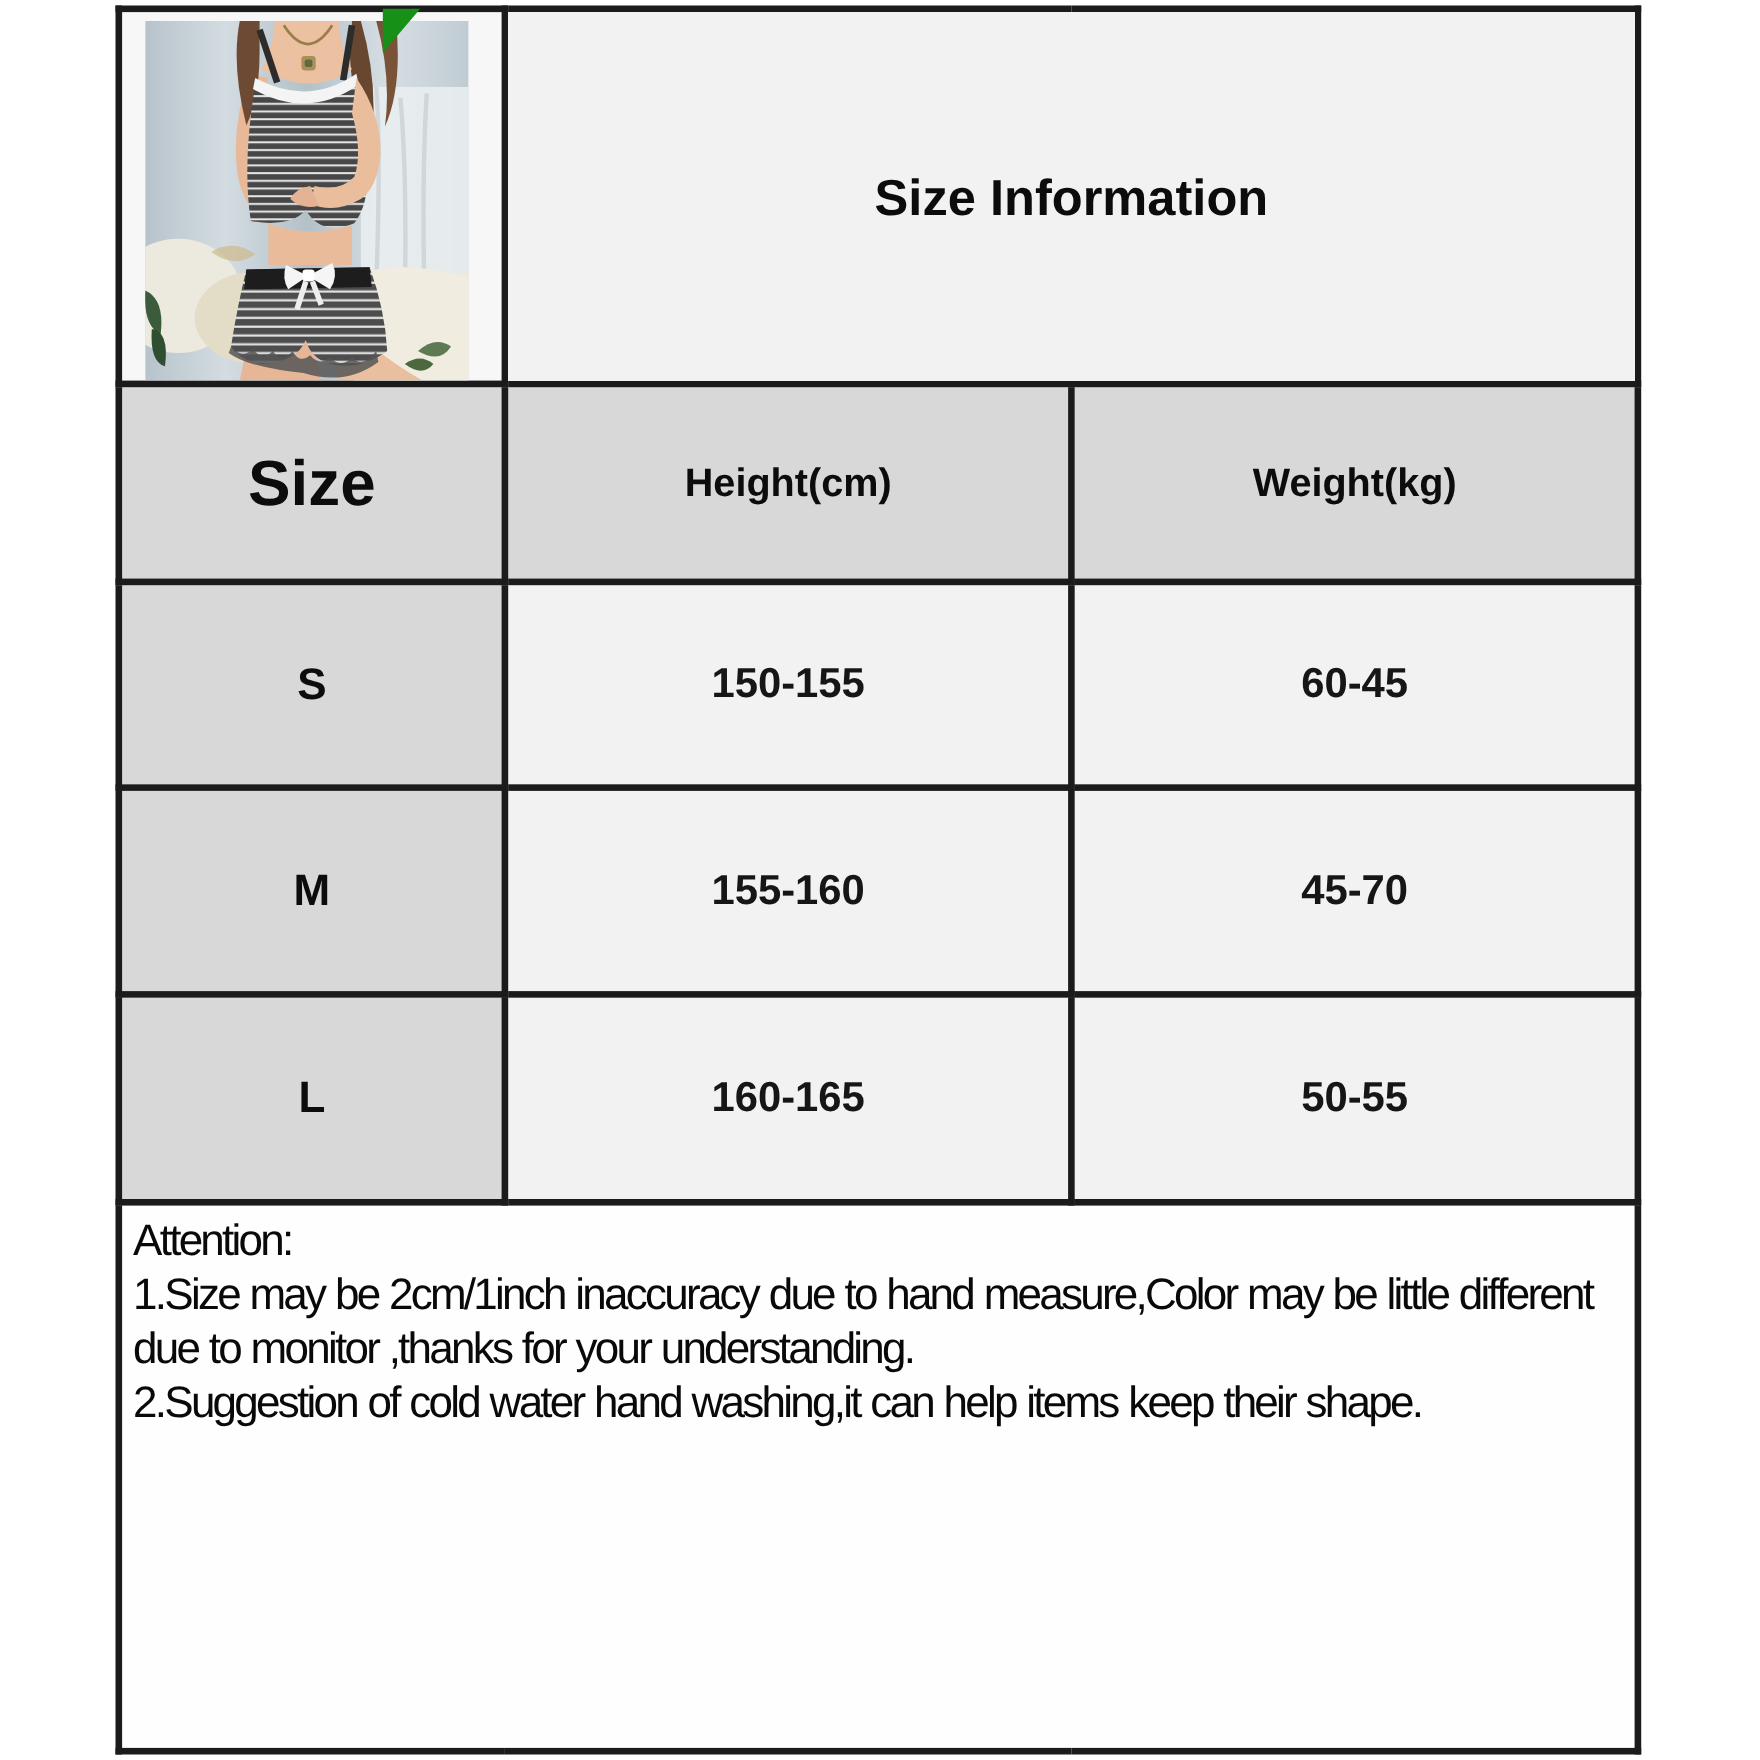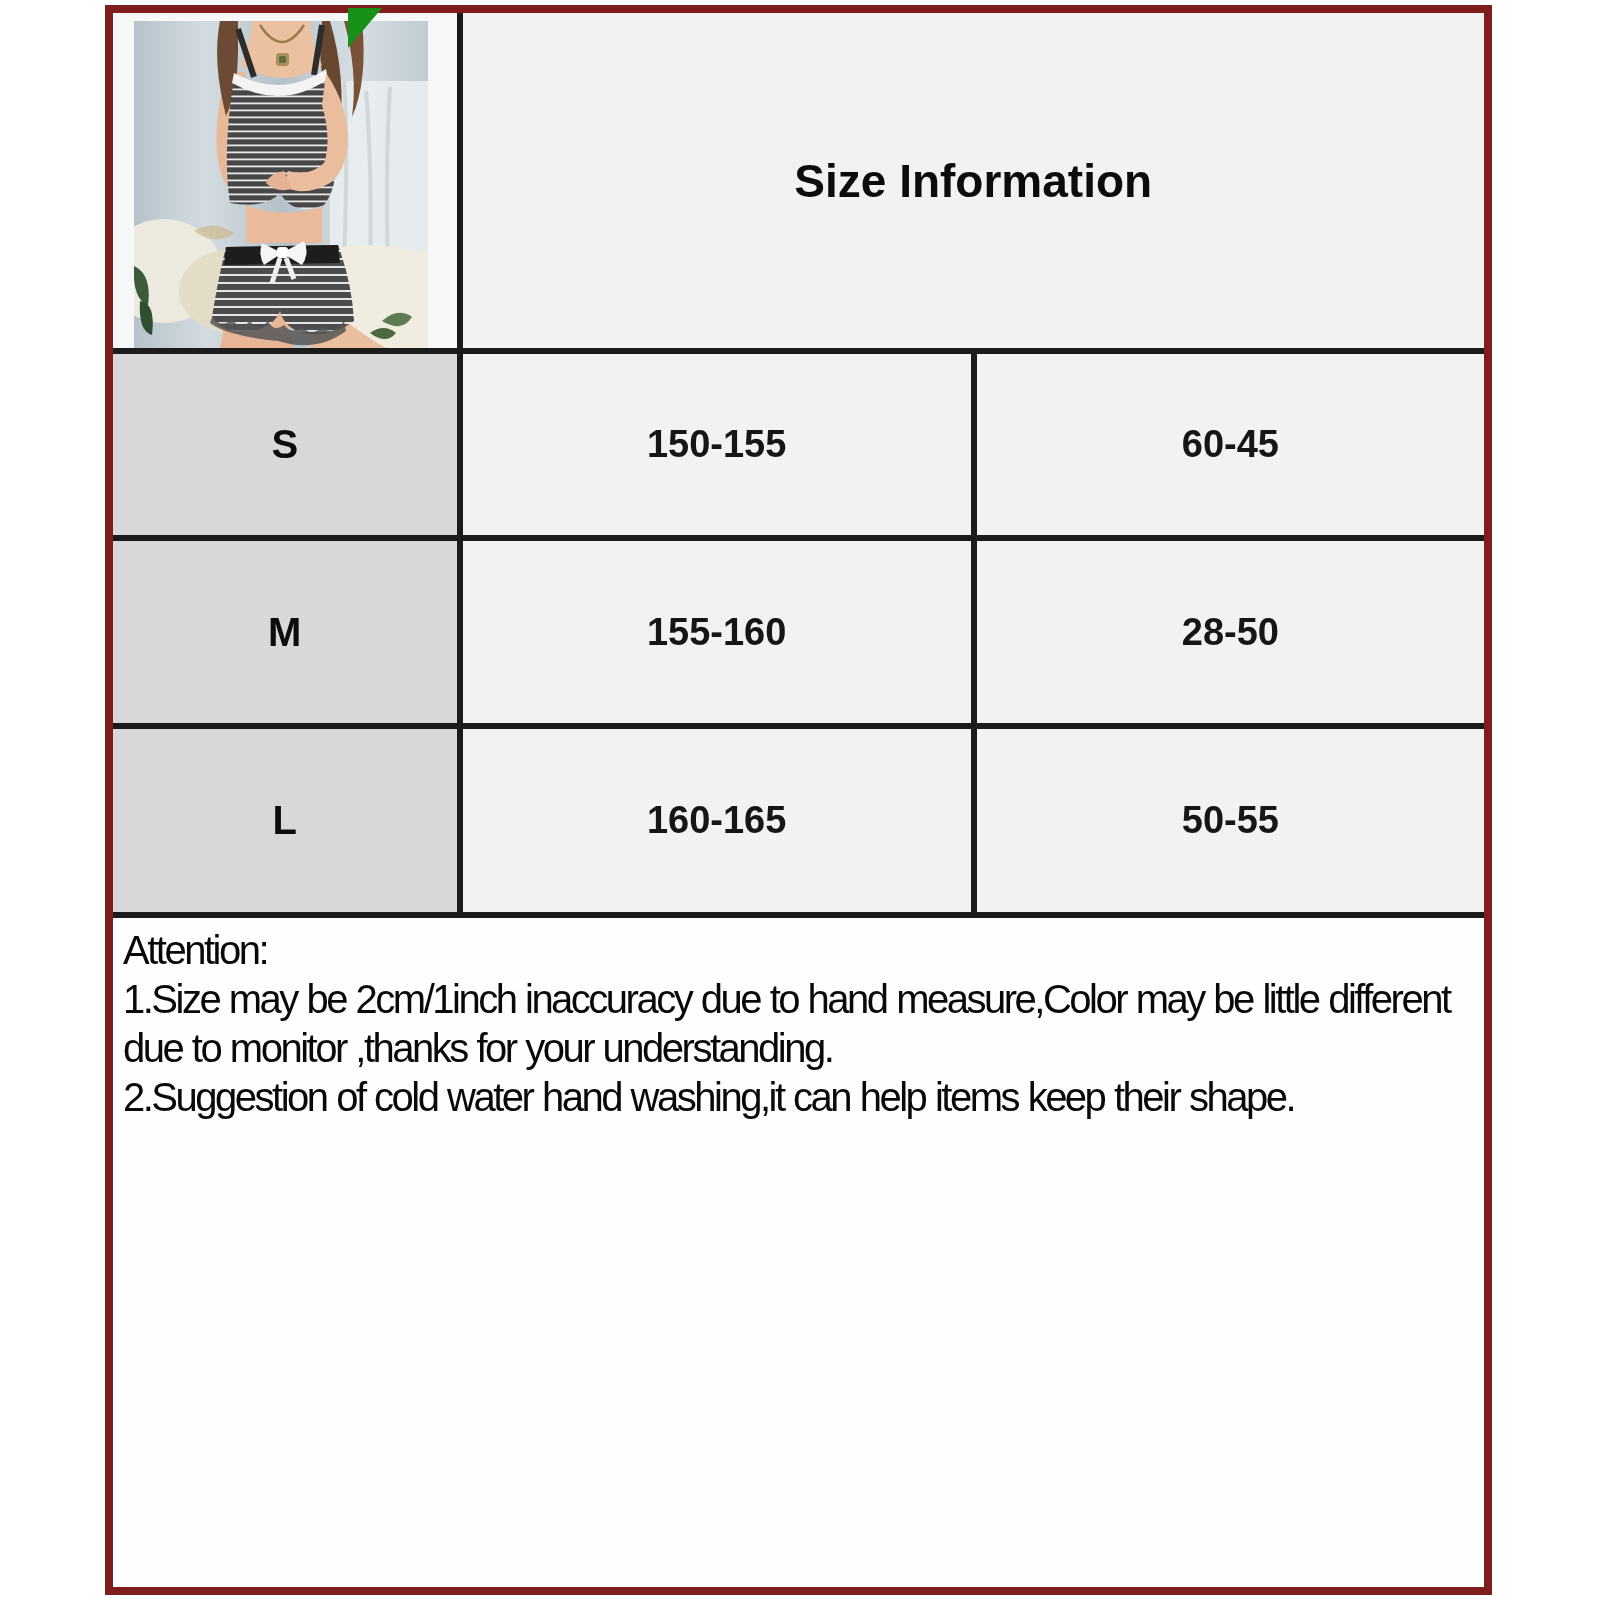--- a/index.html
+++ b/index.html
@@ -9,21 +9,21 @@
     overflow:hidden;
   }
   .size-table{
     position:absolute;left:105px;top:5px;width:1387px;height:1590px;
     border-collapse:collapse;table-layout:fixed;
   }
   .size-table td{
     border:6px solid #1b1b1b;text-align:center;vertical-align:middle;
     overflow:hidden;padding:0;
   }
-  .size-table{border:8px solid #7f1d1d;}
+  .size-table{border:4px solid #7f1d1d;}
   td.photo-cell{background:#f7f7f7;vertical-align:top;}
   td.title-cell{background:#f2f2f2;position:relative;}
   .title-text{font-size:46px;font-weight:bold;color:#0c0c0c;letter-spacing:0px;}
   td.head-cell{background:#d8d8d8;font-weight:bold;font-size:36px;color:#0c0c0c;}
   td.head-cell.size-col{font-size:58px;}
   td.size-cell{background:#d8d8d8;font-weight:bold;font-size:40px;color:#0c0c0c;}
   td.val-cell{background:#f2f2f2;font-weight:700;font-size:38px;color:#161616;}
   td.attention-cell{
     background:#fefefe;text-align:left;vertical-align:top;
     padding:8px 14px 0 10px;
@@ -123,29 +123,34 @@
           <path d="M148 232 L170 220 Q176 232 168 244 Z" fill="#f5f5f5"></path>
           <rect x="143" y="226" width="11" height="11" rx="3" fill="#ffffff"></rect>
           <path d="M146 237 L138 262 M152 237 L160 258" stroke="#eeeeee" stroke-width="5" fill="none"></path>
         </svg>
       </span>
     </td>
     <td class="title-cell" colspan="2">
       <span class="title-text">Size Information</span>
     </td>
   </tr>
+  <tr style="height:180px">
+    <td class="head-cell size-col">Size</td>
+    <td class="head-cell">Height(cm)</td>
+    <td class="head-cell">Weight(kg)</td>
+  </tr>
   <tr style="height:187px">
     <td class="size-cell">S</td>
     <td class="val-cell">150-155</td>
     <td class="val-cell">60-45</td>
   </tr>
   <tr style="height:188px">
     <td class="size-cell">M</td>
     <td class="val-cell">155-160</td>
-    <td class="val-cell">28-50</td>
+    <td class="val-cell">45-70</td>
   </tr>
   <tr style="height:189px">
     <td class="size-cell">L</td>
     <td class="val-cell">160-165</td>
     <td class="val-cell">50-55</td>
   </tr>
   <tr>
     <td class="attention-cell" colspan="3">
       <div class="att-text">Attention:</div>
       <div class="att-text">1.Size may be 2cm/1inch inaccuracy due to hand measure,Color may be little different due to monitor ,thanks for your understanding.</div>

